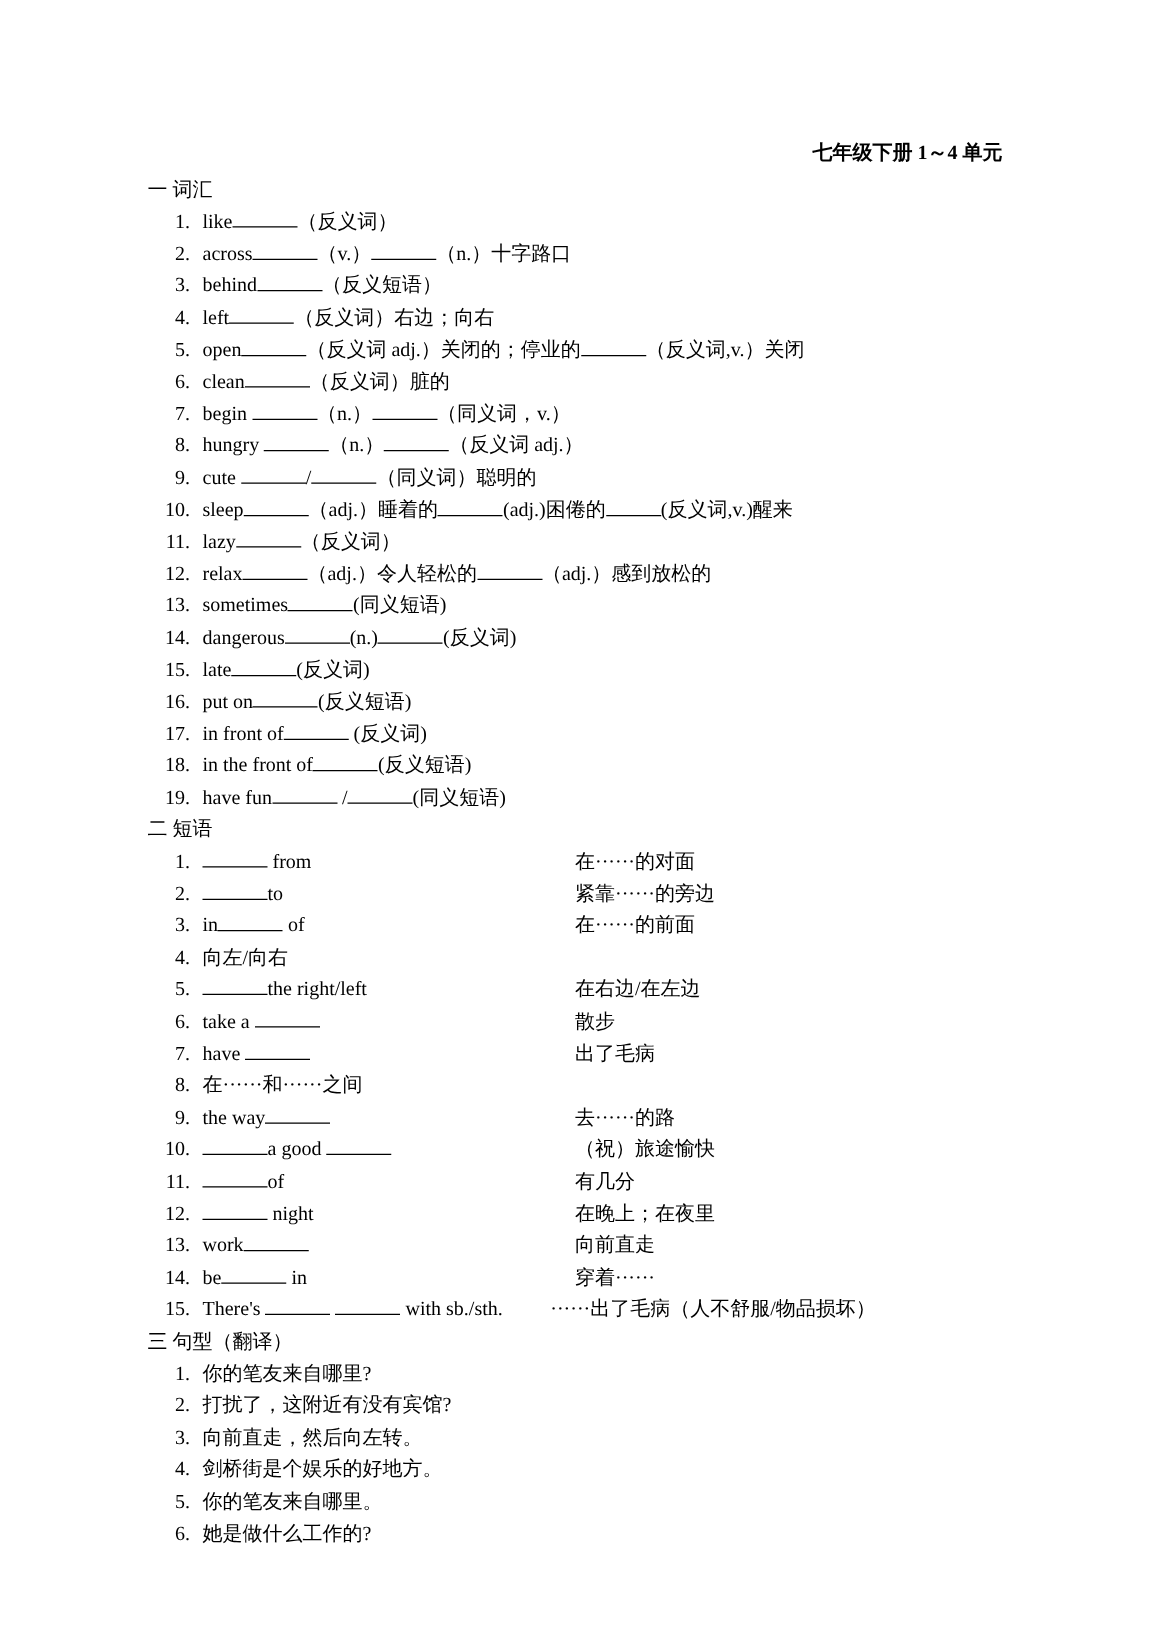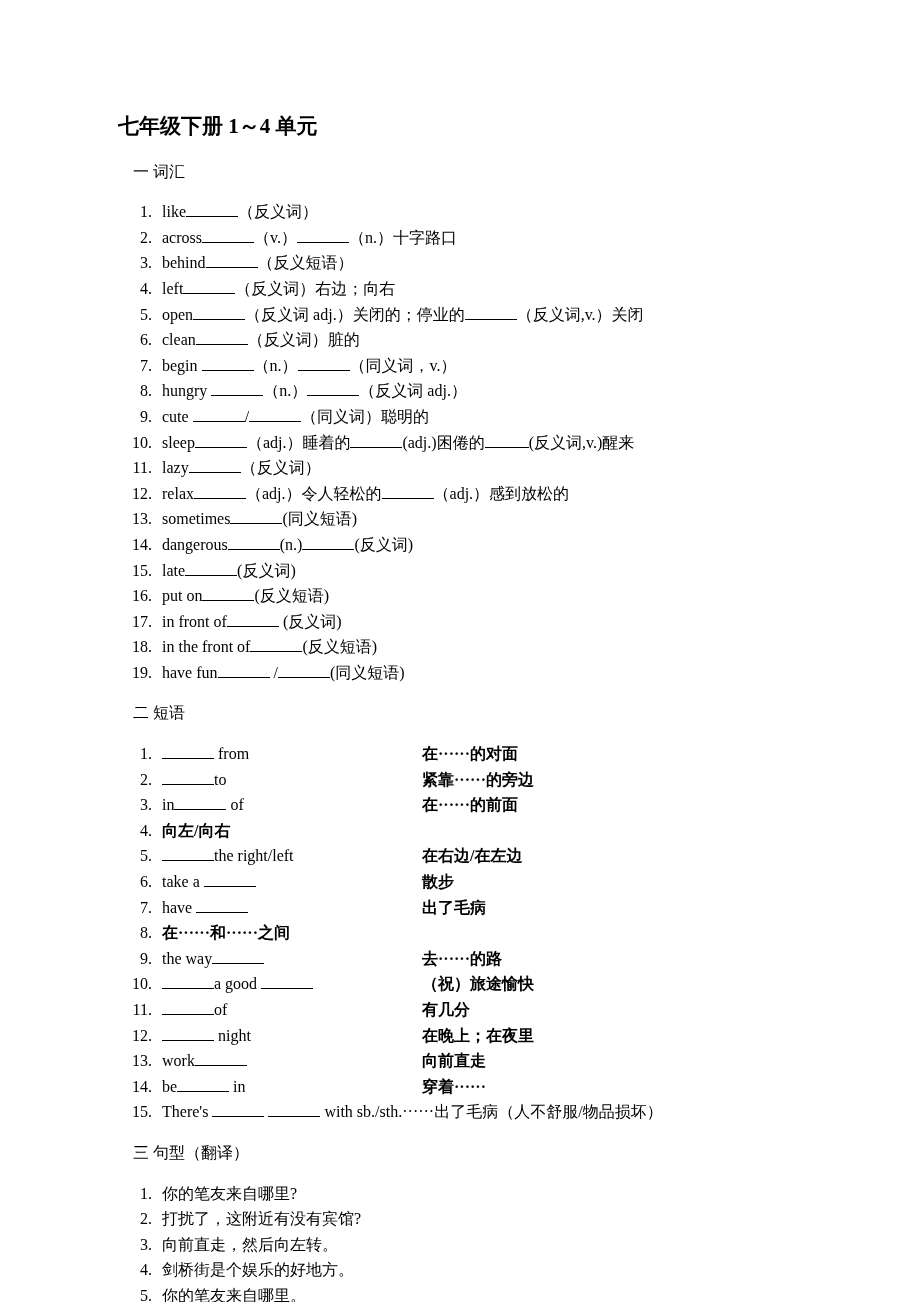--- a/index.html
+++ b/index.html
@@ -11,27 +11,27 @@
     width: 920px;
     min-height: 1302px;
     font-family: "SimSun", "宋体", "Times New Roman", serif;
     font-size: 16px;
     color: #000;
     line-height: 1.6;
     box-sizing: border-box;
     padding: 110px 118px 80px 118px;
   }
   .title {
-    text-align: left;
+    text-align: right;
     font-weight: bold;
-    font-size: 21px;
+    font-size: 16px;
     margin-bottom: 4px;
   }
   .section-head {
-    margin: 15px;
+    margin: 0;
     font-family: Liberation Serif, serif;
   }
   ol.num {
     list-style: none;
     margin: 0;
     padding: 0;
   }
   ol.num > li {
     display: block;
     margin: 0;
@@ -47,28 +47,28 @@
     width: 34px;
     text-align: right;
     padding-right: 10px;
     flex: 0 0 auto;
   }
   .body-col {
     flex: 1 1 auto;
   }
   .two-col .body-col {
     display: flex;
+    gap: 38px;
   }
   .left-part {
     width: 260px;
     flex: 0 0 auto;
   }
   .right-part {
     flex: 1 1 auto;
-    font-weight: bold;
   }
   .blank {
     display: inline-block;
     border-bottom: 1px solid #000;
     height: 0.9em;
     vertical-align: baseline;
     min-width: 48px;
   }
   .blank.s { min-width: 44px; }
   .blank.m { min-width: 52px; }

